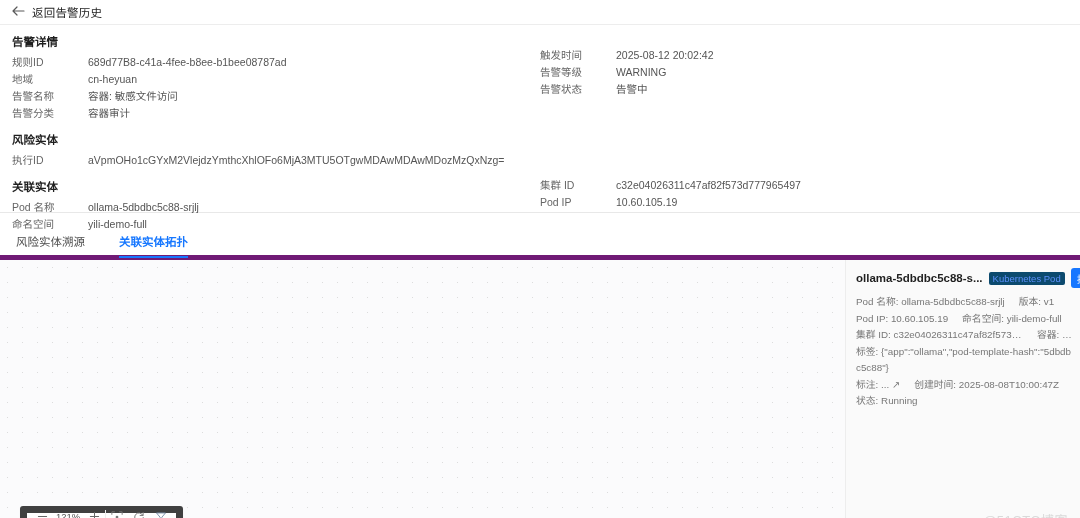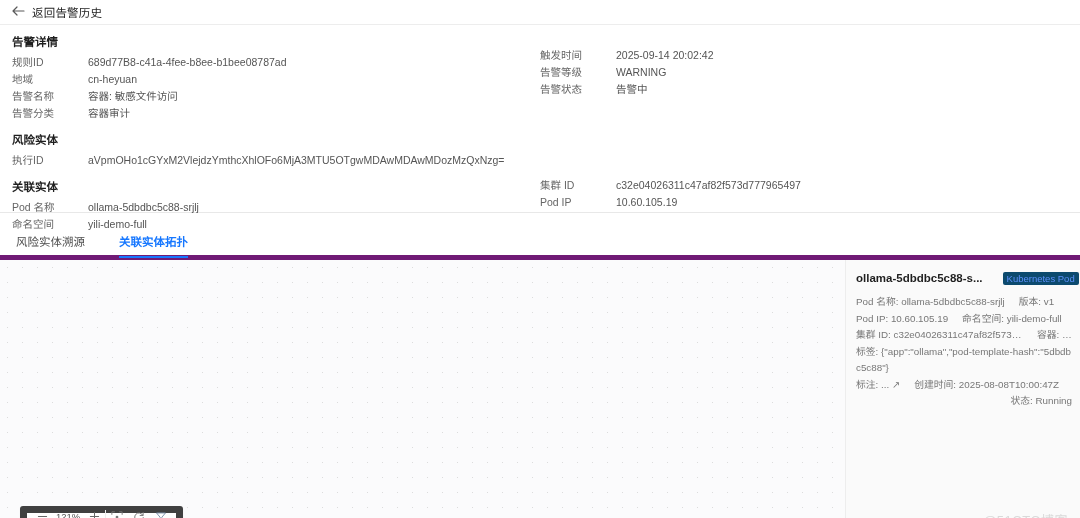--- a/index.html
+++ b/index.html
@@ -82,30 +82,30 @@
   .rbar { position: absolute; right: 0; top: 0; bottom: 0; width: 4px; }
   .n-purple .lbar, .n-purple .rbar { background: #9a4fc4; }
 
   svg.edges { position: absolute; left: 0; top: 0; width: 845px; height: 277px; }
 
   
   .side {
     position: absolute; left: 845px; top: 0; width: 235px; height: 277px;
     background: #fafafa; border-left: 1px solid #ededed; padding: 8px 8px 8px 10px;
   }
-  .side-head { display: flex; align-items: center; gap: 20px; }
+  .side-head { display: flex; align-items: center; gap: 6px; }
   .side-title { font-size: 11.5px; font-weight: 700; color: #1f1f1f; white-space: nowrap; }
   .side-type { font-size: 9.5px; color: #5b8ff9; background: #0c4a6e; padding: 1px 4px; border-radius: 2px; white-space: nowrap; }
   .open-btn {
     margin-left: auto; background: #1677ff; color: #fff; font-size: 10px;
     padding: 2.5px 6px; border-radius: 3px; border: none; cursor: pointer; white-space: nowrap;
   }
   .kv { font-size: 9.8px; color: #777; line-height: 16.5px; margin-top: 6px; }
   .kv .line { display: flex; gap: 14px; flex-wrap: nowrap; }
-  .kv .one { white-space: nowrap; overflow: hidden; text-overflow: ellipsis; text-align: right; }
+  .kv .one { white-space: nowrap; overflow: hidden; text-overflow: ellipsis; }
   .kv .wide { white-space: normal; word-break: break-all; }
 
   .watermark {
     position: absolute; right: 12px; bottom: 8px; font-size: 13px;
     color: #d9d9d9; letter-spacing: .5px; user-select: none;
   }
 </style>
 </head>
 <body>
 
@@ -152,21 +152,21 @@
         <span class="val">ollama-5dbdbc5c88-srjlj</span>
       </div>
     <div class="row">
         <span class="lbl">命名空间</span>
         <span class="val">yili-demo-full</span>
       </div>
 
     <div class="rt-block" style="top:22px;">
       <div class="row">
           <span class="lbl">触发时间</span>
-          <span class="val">2025-09-14 20:02:42</span>
+          <span class="val">2025-08-12 20:02:42</span>
         </div>
       <div class="row">
           <span class="lbl">告警等级</span>
           <span class="val">WARNING</span>
         </div>
       <div class="row">
           <span class="lbl">告警状态</span>
           <span class="val">告警中</span>
         </div>
     </div>

